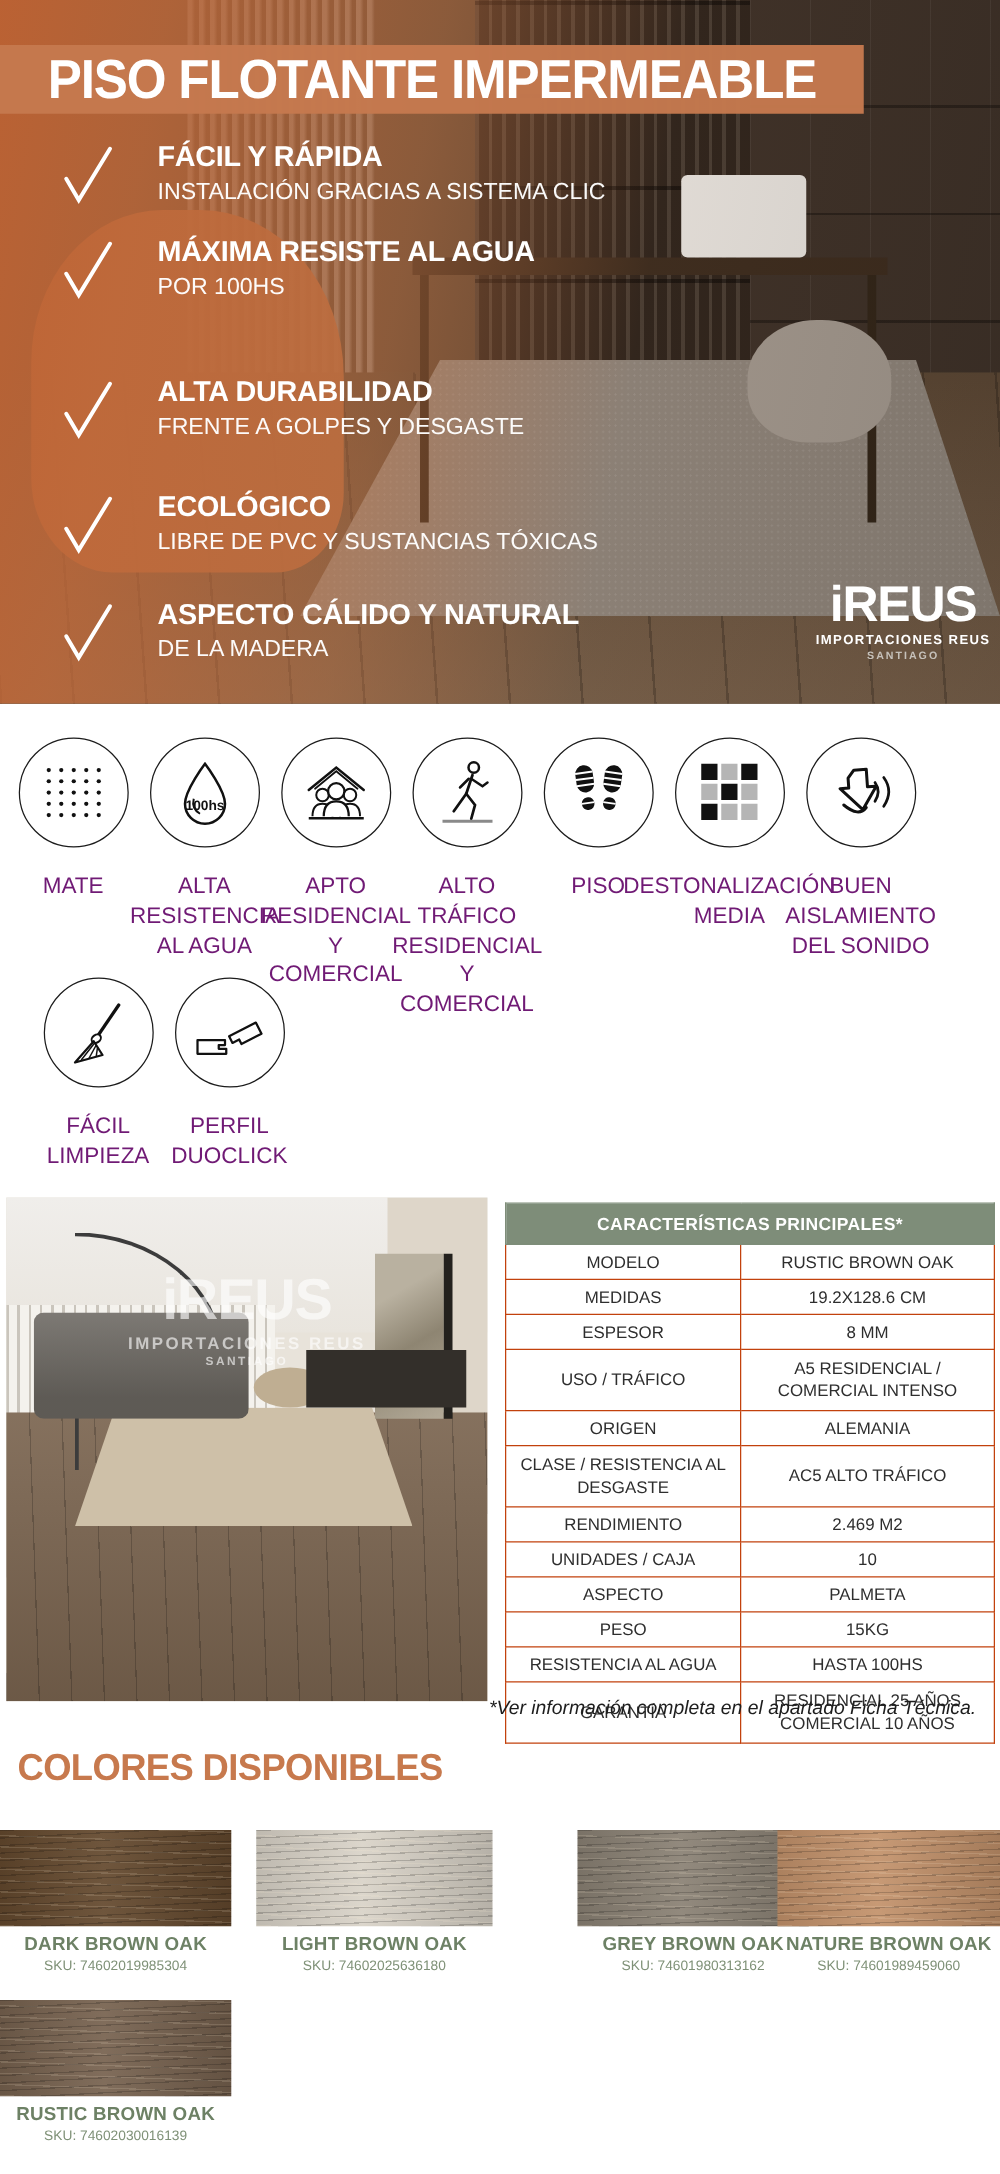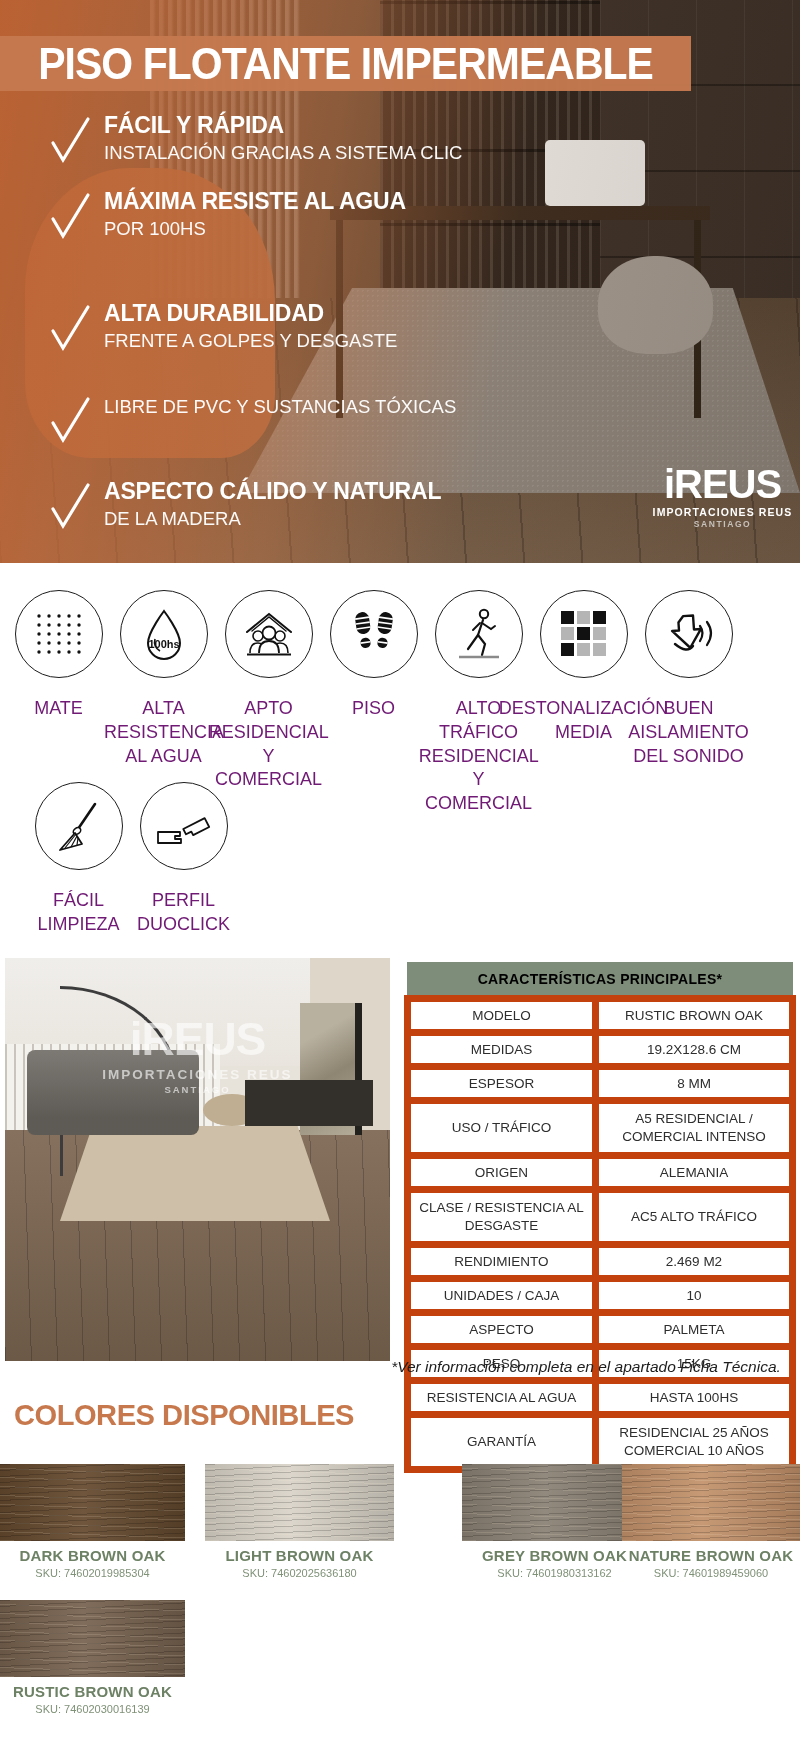--- a/index.html
+++ b/index.html
@@ -33,21 +33,21 @@
   .h-desk-top{left:330px;top:206px;width:380px;height:14px;background:#3a2b1e;}
   .h-desk-leg-l{left:336px;top:220px;width:7px;height:198px;background:#2f2418;}
   .h-desk-leg-r{left:694px;top:220px;width:7px;height:198px;background:#2f2418;}
   .h-monitor{left:545px;top:140px;width:100px;height:66px;background:#e9e7e3;border-radius:5px;}
   .h-ochair{left:598px;top:256px;width:115px;height:98px;background:#a29a91;border-radius:48% 48% 42% 42%;}
   .h-overlay{left:0;top:0;width:800px;height:563px;
     background:linear-gradient(100deg,rgba(192,99,51,.95) 0%,rgba(195,106,58,.8) 15%,rgba(199,116,67,.45) 40%,rgba(120,70,40,.08) 62%,rgba(35,22,13,.14) 100%);}
   .h-band{left:0;top:36px;width:691px;height:55px;background:rgba(197,121,78,.97);
     display:flex;align-items:center;justify-content:center;}
   .h-band-text{font-size:44px;font-weight:800;color:#fff;letter-spacing:-1px;transform:scaleX(.93);white-space:nowrap;}
-  .feat{position:absolute;left:48px;display:flex;gap:12px;color:#fff;}
+  .feat{position:absolute;left:48px;display:flex;gap:34px;color:#fff;}
   .feat .chk{flex:0 0 auto;margin-top:2px;}
   .feat-title{font-size:23px;font-weight:700;letter-spacing:-.2px;line-height:1.15;}
   .feat-sub{font-size:18.5px;font-weight:400;margin-top:4px;line-height:1.15;color:rgba(255,255,255,.97);}
   .f1{top:112px;} .f2{top:188px;} .f3{top:300px;} .f4{top:392px;} .f5{top:478px;}
   .h-logo{position:absolute;left:645px;top:464px;width:155px;text-align:center;color:#fff;line-height:1;}
   .h-logo-name{font-size:40px;font-weight:800;letter-spacing:-1px;}
   .h-logo-l1{font-size:10.5px;font-weight:600;letter-spacing:1.1px;margin-top:3px;}
   .h-logo-l2{font-size:8.5px;font-weight:700;letter-spacing:1.6px;margin-top:2px;color:#c6c1ba;}
 
   
@@ -79,23 +79,23 @@
     background-image:linear-gradient(180deg,rgba(255,255,255,.12),rgba(0,0,0,.12) 80%);}
   .p-ottoman{left:198px;top:136px;width:58px;height:32px;background:#bfae92;border-radius:50%;}
   .p-console{left:240px;top:122px;width:128px;height:46px;background:#332f2a;}
   .p-mark{left:0;right:0;top:58px;text-align:center;color:rgba(255,255,255,.62);line-height:1;}
   .p-mark-name{font-size:46px;font-weight:800;letter-spacing:-1px;}
   .p-mark-l1{font-size:13.5px;font-weight:600;letter-spacing:2px;margin-top:6px;}
   .p-mark-l2{font-size:9.5px;font-weight:700;letter-spacing:2px;margin-top:3px;}
 
   
   .spec-table{position:absolute;left:404px;top:962px;width:392px;border-collapse:collapse;table-layout:fixed;}
-  .spec-table th{background:#7e8d79;color:#000000;font-size:14px;font-weight:700;height:30px;
+  .spec-table th{background:#7e8d79;color:#ffffff;font-size:14px;font-weight:700;height:30px;
     letter-spacing:.3px;border:1px solid #7e8d79;}
-  .spec-table td{border:7px solid #c2410c;text-align:center;font-size:13.5px;color:#2e2e2e;
+  .spec-table td{border:1px solid #c2410c;text-align:center;font-size:13.5px;color:#2e2e2e;
     padding:2px 8px;line-height:1.3;}
   .spec-table col.c1{width:188px;}
   tr.r-single td{height:23px;} tr.r-double td{height:44px;}
   .note{position:absolute;left:380px;top:1356px;width:412px;text-align:center;font-style:italic;
     font-size:15.5px;color:#1d1d1d;line-height:1.4;}
 
   
   .colores-heading{position:absolute;left:14px;top:1398px;font-size:30px;font-weight:800;color:#c7794d;
     letter-spacing:-.5px;transform:scaleX(.97);transform-origin:left center;}
   .swatch{position:absolute;}
@@ -162,20 +162,21 @@
     <div>
       <div class="feat-title">ALTA DURABILIDAD</div>
       <div class="feat-sub">FRENTE A GOLPES Y DESGASTE</div>
     </div>
   </div>
   <div class="feat f4">
     <svg class="chk" width="44" height="52" viewBox="0 0 44 52">
       <path d="M5 29 L15 46 L40 5" fill="none" stroke="#ffffff" stroke-width="3.2" stroke-linecap="round"></path>
       </svg>
     <div>
+      <div class="feat-title">ECOLÓGICO</div>
       <div class="feat-sub">LIBRE DE PVC Y SUSTANCIAS TÓXICAS</div>
     </div>
   </div>
   <div class="feat f5">
     <svg class="chk" width="44" height="52" viewBox="0 0 44 52">
       <path d="M5 29 L15 46 L40 5" fill="none" stroke="#ffffff" stroke-width="3.2" stroke-linecap="round"></path>
       </svg>
     <div>
       <div class="feat-title">ASPECTO CÁLIDO Y NATURAL</div>
       <div class="feat-sub">DE LA MADERA</div>
@@ -249,20 +250,35 @@
         <path d="M20 47 q0-12 10-12 q10 0 10 12" fill="#fff" stroke="#111" stroke-width="1.8"></path>
         <line x1="8" y1="48.5" x2="52" y2="48.5" stroke="#111" stroke-width="2"></line>
       </svg>
     </div>
     <div class="badge-label">APTO RESIDENCIAL Y COMERCIAL</div>
   </div>
 
   <div class="badge">
     <div class="badge-circle">
       <svg width="56" height="56" viewBox="0 0 56 56">
+        <circle cx="33" cy="8" r="4.2" fill="none" stroke="#111" stroke-width="2"></circle>
+        <path d="M32 14 L27 29" fill="none" stroke="#111" stroke-width="2.2" stroke-linecap="round"></path>
+        <path d="M31 17 L40 23 L44 20" fill="none" stroke="#111" stroke-width="2" stroke-linecap="round"></path>
+        <path d="M29 17 L22 24" fill="none" stroke="#111" stroke-width="2" stroke-linecap="round"></path>
+        <path d="M27 29 L17 43" fill="none" stroke="#111" stroke-width="2.2" stroke-linecap="round"></path>
+        <path d="M27 29 L34 38 L31 49" fill="none" stroke="#111" stroke-width="2.2" stroke-linecap="round"></path>
+        <line x1="8" y1="51" x2="48" y2="51" stroke="#8a8a8a" stroke-width="2.4"></line>
+      </svg>
+    </div>
+    <div class="badge-label">ALTO TRÁFICO RESIDENCIAL Y COMERCIAL</div>
+  </div>
+
+  <div class="badge">
+    <div class="badge-circle">
+      <svg width="56" height="56" viewBox="0 0 56 56">
         <g transform="rotate(-8 18 26)">
           <rect x="11" y="6" width="14" height="22" rx="7" fill="#111"></rect>
           <rect x="13" y="32" width="10" height="10" rx="4.5" fill="#111"></rect>
           <g stroke="#fff" stroke-width="1.6">
             <line x1="11" y1="12" x2="25" y2="12"></line>
               <line x1="11" y1="17" x2="25" y2="17"></line>
             <line x1="11" y1="22" x2="25" y2="22"></line>
               <line x1="13" y1="36.5" x2="23" y2="36.5"></line>
           </g>
         </g>
@@ -276,35 +292,20 @@
               <line x1="33" y1="36.5" x2="43" y2="36.5"></line>
           </g>
         </g>
       </svg>
     </div>
     <div class="badge-label">PISO</div>
   </div>
 
   <div class="badge">
     <div class="badge-circle">
-      <svg width="56" height="56" viewBox="0 0 56 56">
-        <circle cx="33" cy="8" r="4.2" fill="none" stroke="#111" stroke-width="2"></circle>
-        <path d="M32 14 L27 29" fill="none" stroke="#111" stroke-width="2.2" stroke-linecap="round"></path>
-        <path d="M31 17 L40 23 L44 20" fill="none" stroke="#111" stroke-width="2" stroke-linecap="round"></path>
-        <path d="M29 17 L22 24" fill="none" stroke="#111" stroke-width="2" stroke-linecap="round"></path>
-        <path d="M27 29 L17 43" fill="none" stroke="#111" stroke-width="2.2" stroke-linecap="round"></path>
-        <path d="M27 29 L34 38 L31 49" fill="none" stroke="#111" stroke-width="2.2" stroke-linecap="round"></path>
-        <line x1="8" y1="51" x2="48" y2="51" stroke="#8a8a8a" stroke-width="2.4"></line>
-      </svg>
-    </div>
-    <div class="badge-label">ALTO TRÁFICO RESIDENCIAL Y COMERCIAL</div>
-  </div>
-
-  <div class="badge">
-    <div class="badge-circle">
       <svg width="50" height="50" viewBox="0 0 50 50">
         <rect x="2" y="2" width="13" height="13" fill="#111"></rect>
         <rect x="18" y="2" width="13" height="13" fill="#b5b5b5"></rect>
         <rect x="34" y="2" width="13" height="13" fill="#111"></rect>
         <rect x="2" y="18" width="13" height="13" fill="#b5b5b5"></rect>
         <rect x="18" y="18" width="13" height="13" fill="#111"></rect>
         <rect x="34" y="18" width="13" height="13" fill="#b5b5b5"></rect>
         <rect x="2" y="34" width="13" height="13" fill="#111"></rect>
         <rect x="18" y="34" width="13" height="13" fill="#b5b5b5"></rect>
         <rect x="34" y="34" width="13" height="13" fill="#b5b5b5"></rect>

